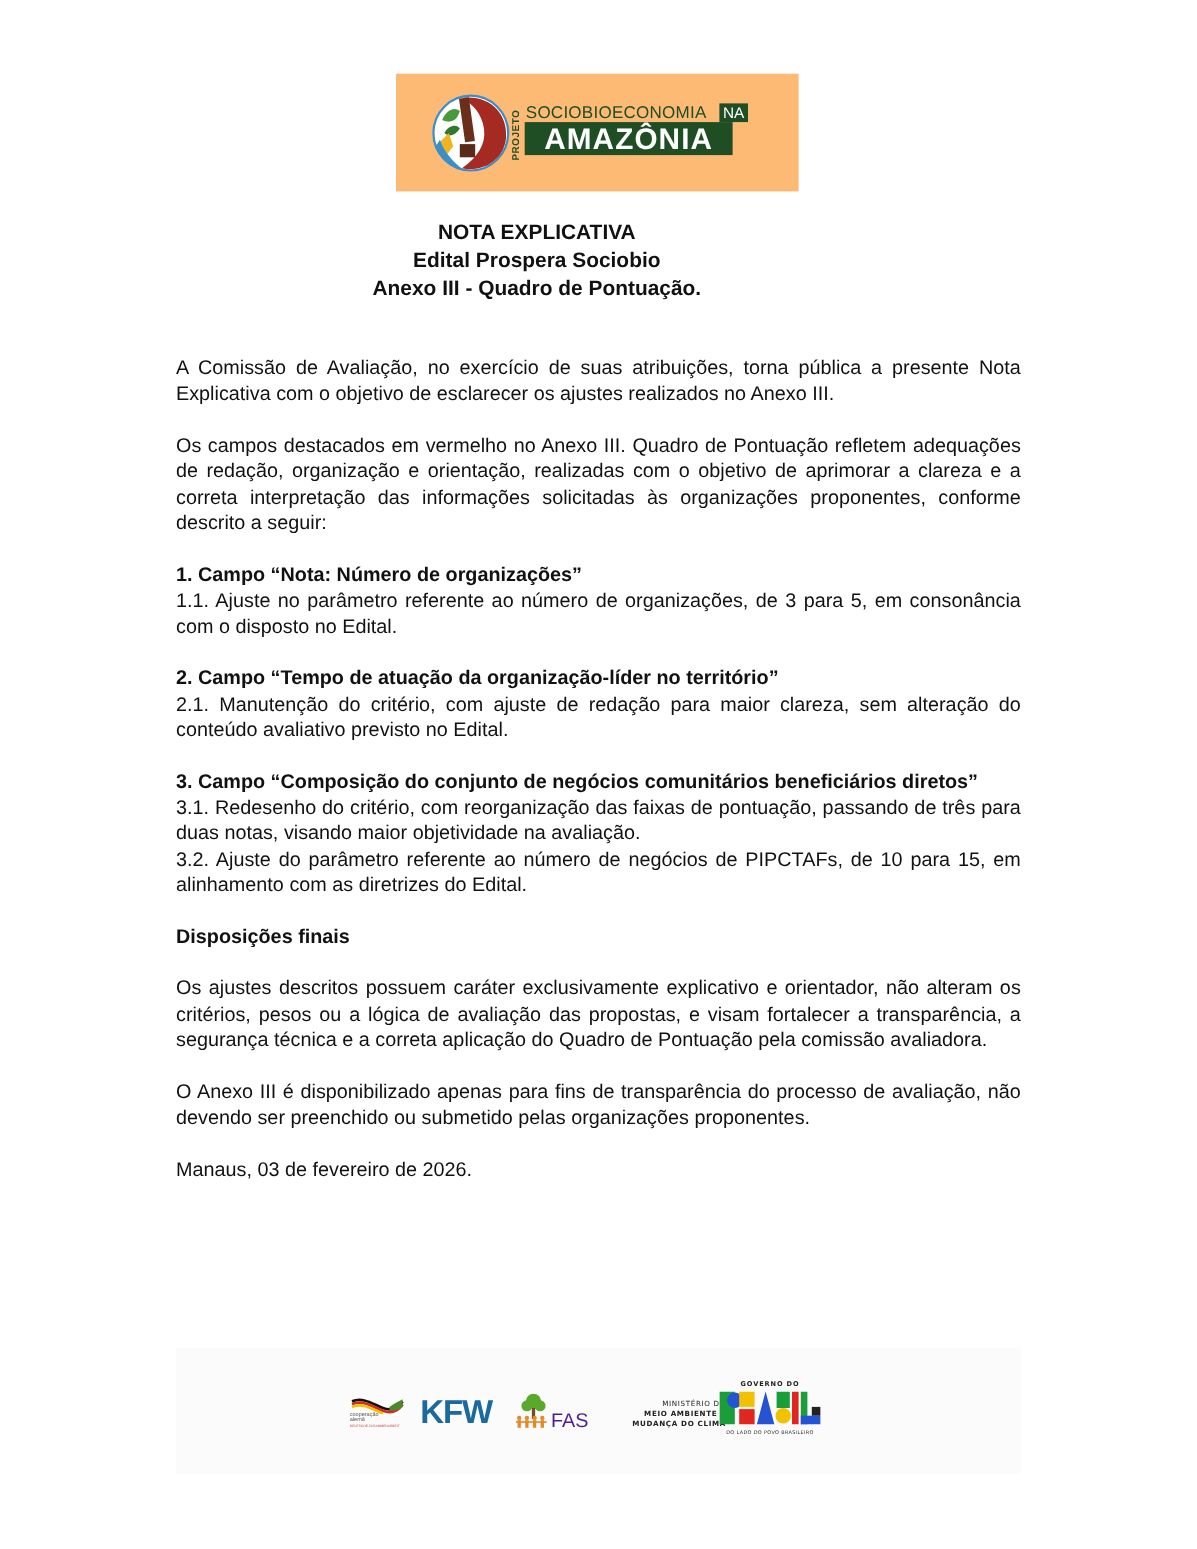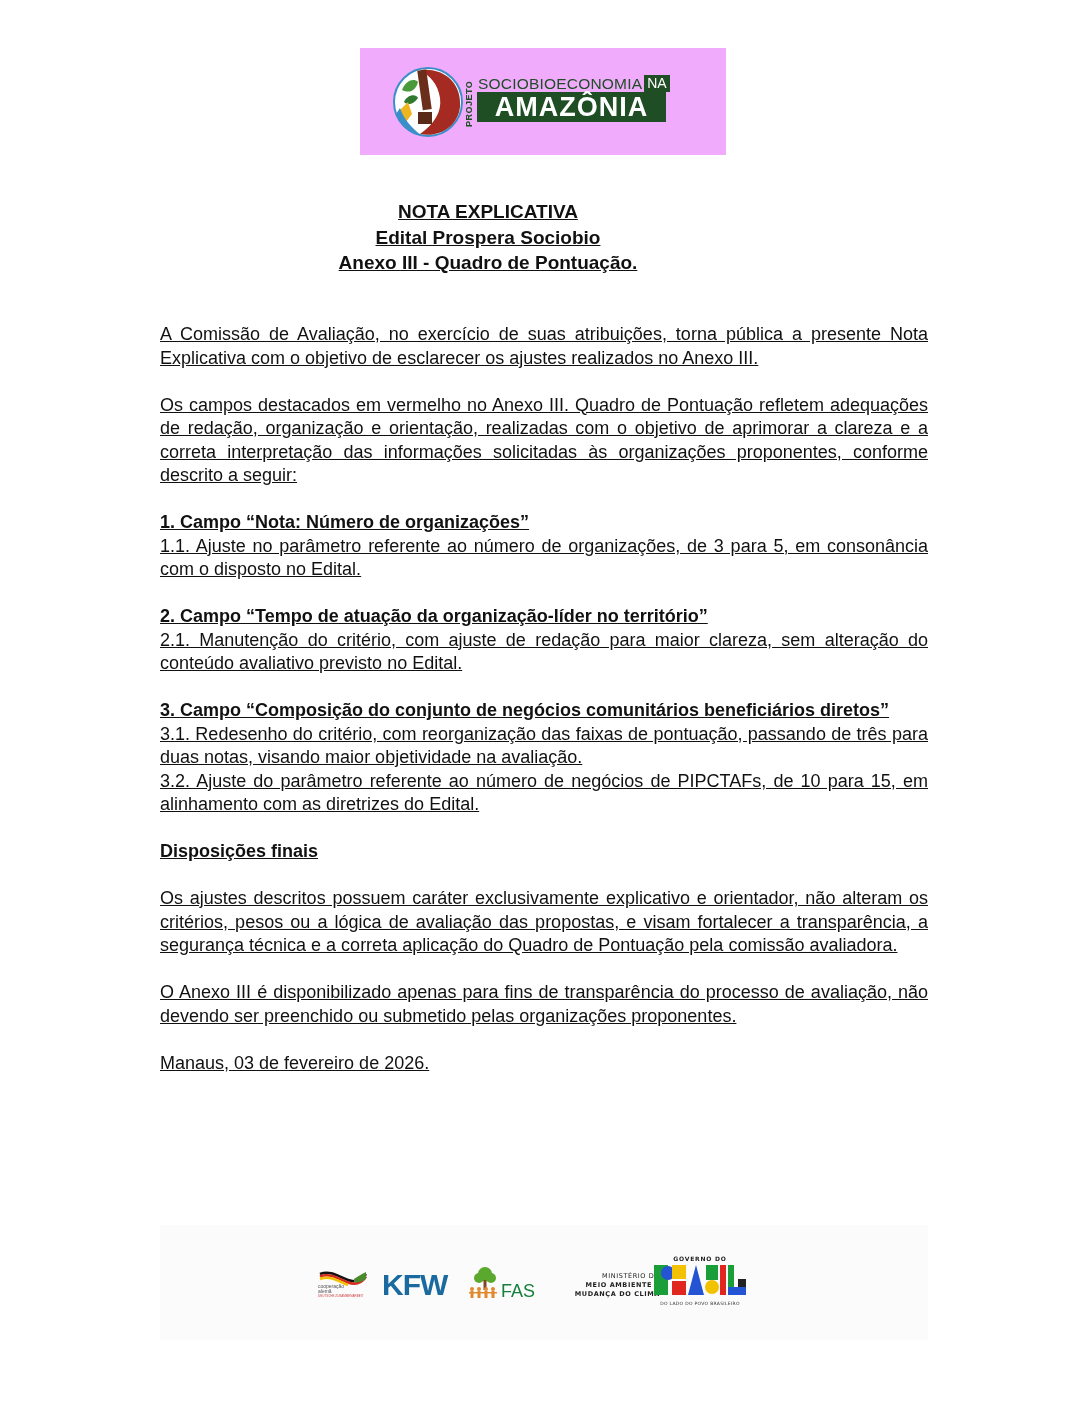--- a/index.html
+++ b/index.html
@@ -1,54 +1,54 @@
 <!DOCTYPE html>
 <html><head>
   <meta charset="utf-8">
   <style>
     html, body { margin: 0; padding: 0; background: #ffffff; }
     body { width: 1088px; height: 1408px; position: relative; overflow: hidden;
            font-family: "Liberation Sans Narrow", "Liberation Sans", sans-serif; color: #111; }
 
     
-    .header-logo { position: absolute; left: 360px; top: 48px; width: 366px; height: 107px;
-                   background: #f0abfc; }
+    .header-logo { position: absolute; left: 360px; top: 67px; width: 366px; height: 107px;
+                   background: #fdba74; }
     .emblem { position: absolute; left: 30px; top: 14px; width: 76px; height: 78px; }
     .projeto { position: absolute; left: 104px; top: 28px; width: 12px; height: 56px;
                font-size: 9px; font-weight: bold; color: #1f4d24; letter-spacing: 0.5px;
                writing-mode: vertical-rl; transform: rotate(180deg); text-align: center; }
     .logo-line1 { position: absolute; left: 118px; top: 27px; height: 17px; display: flex; align-items: center; }
     .logo-socio { font-size: 15.5px; color: #1f4d24; letter-spacing: 0.2px; line-height: 17px; }
-    .logo-na { background: #1f4d24; color: #fff; font-size: 14px; line-height: 17px; padding: 0 3px; margin-left: 2px; }
+    .logo-na { background: #1f4d24; color: #fff; font-size: 14px; line-height: 17px; padding: 0 3px; margin-left: 12px; }
     .logo-amazonia { position: absolute; left: 117px; top: 44px; width: 189px; height: 30px;
                      background: #1f4d24; color: #fff; font-size: 27px; font-weight: bold;
                      line-height: 30px; text-align: center; letter-spacing: 1px; }
 
     
     .title-block { position: absolute; left: 0; width: 976px; top: 199px; text-align: center;
-                   font-weight: bold; font-size: 19px; line-height: 25.5px; color: #111; text-decoration: underline; }
+                   font-weight: bold; font-size: 19px; line-height: 25.5px; color: #111; }
 
     
     .content { position: absolute; left: 160px; top: 323px; width: 768px;
-               font-size: 18px; line-height: 23.5px; text-decoration: underline; }
+               font-size: 18px; line-height: 23.5px; }
     .content p { margin: 0; text-align: justify; }
     .gap { height: 23.5px; }
     .section-heading { font-weight: bold; }
     .date-line { text-align: right; }
 
     
     .footer-logos { position: absolute; left: 160px; top: 1225px; width: 768px; height: 115px;
                     background: #fbfbfb; }
     .f-item { position: absolute; }
     .coop { left: 158px; top: 45px; width: 50px; height: 30px; }
     .coop-text { position: absolute; left: 0; top: 14px; font-size: 5px; color: #555; line-height: 5px; }
     .kfw { left: 222px; top: 43px; font-size: 30px; font-weight: bold; color: #1a6aa0;
            letter-spacing: -1px; font-family: "Liberation Sans", sans-serif; }
     .fas { left: 309px; top: 41px; width: 70px; height: 35px; }
-    .fas-text { position: absolute; left: 32px; top: 15px; font-size: 18px; color: #15803d; font-family: "Liberation Sans", sans-serif; }
+    .fas-text { position: absolute; left: 32px; top: 15px; font-size: 18px; color: #4c1d95; font-family: "Liberation Sans", sans-serif; }
     .mma { left: 390px; top: 47px; width: 110px; font-size: 6.5px; line-height: 9px; text-align: right;
            color: #222; letter-spacing: 0.6px; font-family: "DejaVu Sans", sans-serif; }
     .gov { left: 490px; top: 30px; width: 100px; height: 60px; }
     .gov-top { position: absolute; left: 0; top: 0; width: 100px; text-align: center; font-size: 6px;
                font-weight: bold; letter-spacing: 0.8px; font-family: "DejaVu Sans", sans-serif; color: #222; }
     .gov-bottom { position: absolute; left: 0; top: 46px; width: 100px; text-align: center; font-size: 4.5px;
                   letter-spacing: 0.3px; font-family: "DejaVu Sans", sans-serif; color: #333; }
     .gov-blocks { position: absolute; left: 4px; top: 10px; width: 92px; height: 30px; }
   </style>
 </head>

